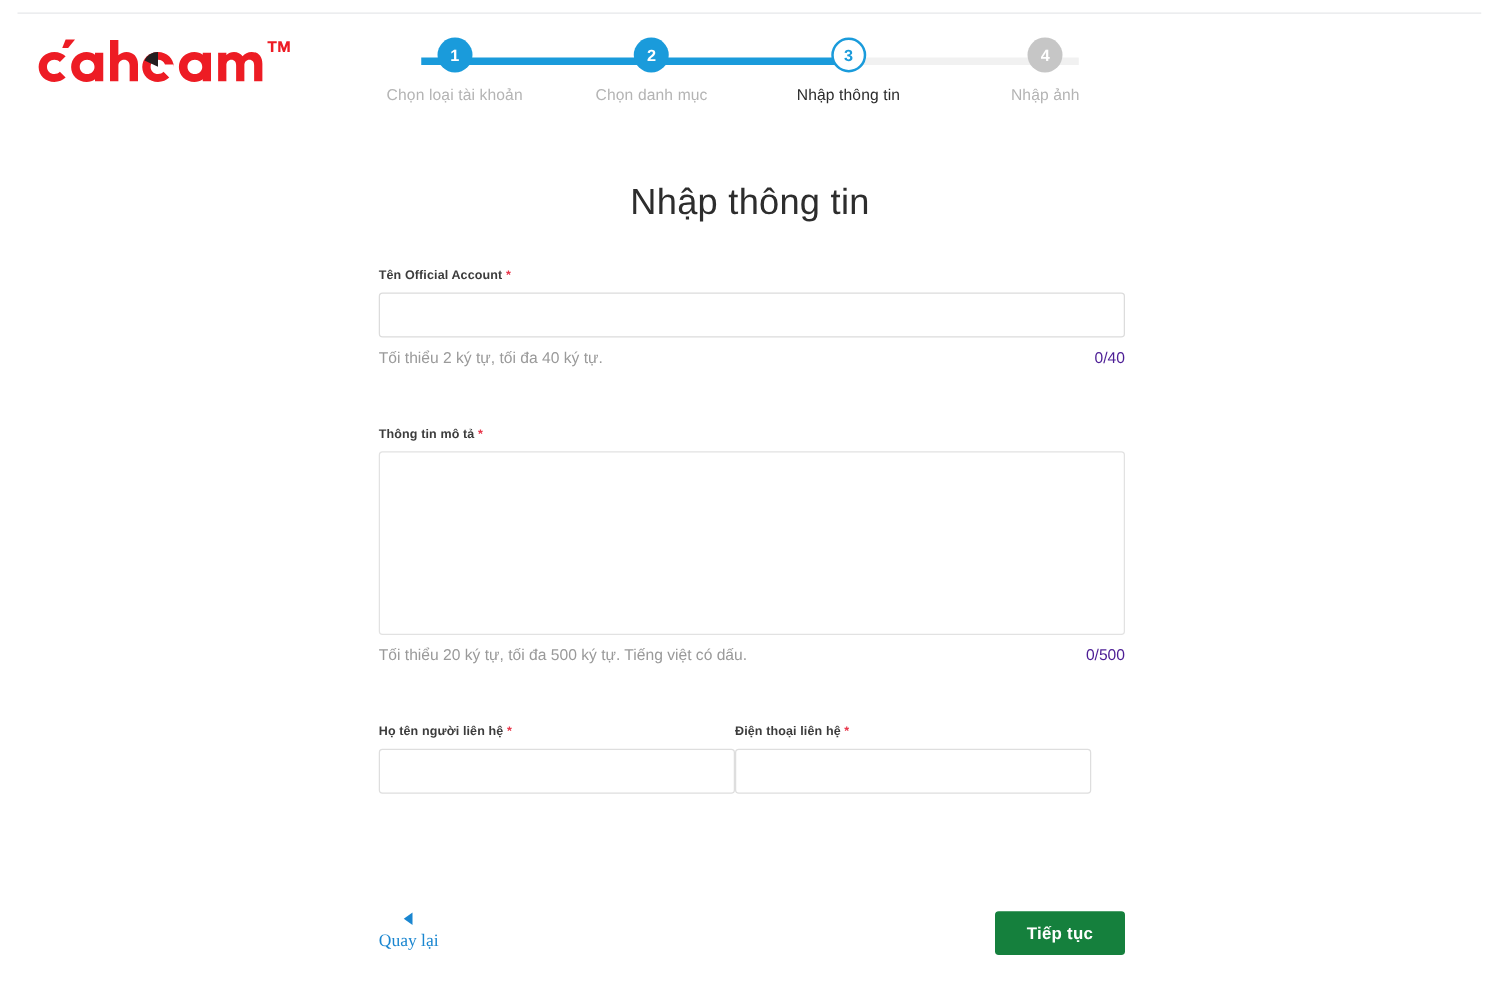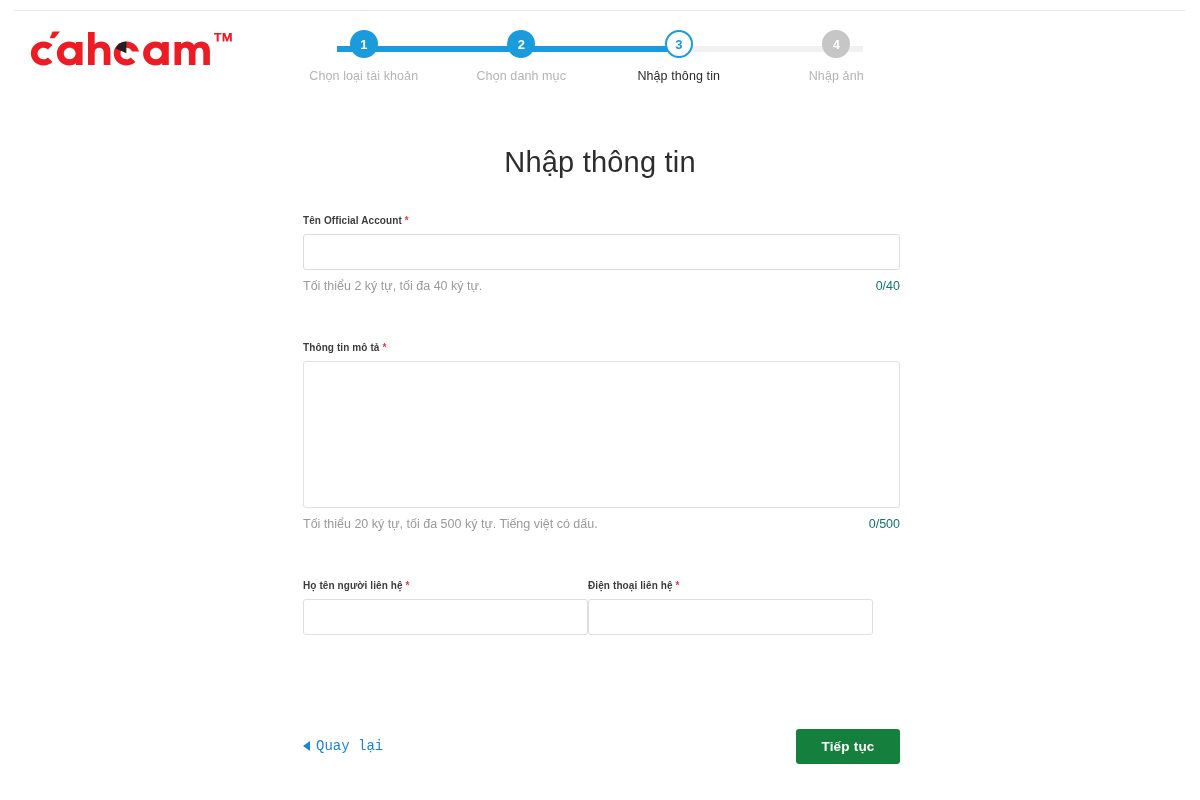--- a/index.html
+++ b/index.html
@@ -177,21 +177,21 @@
     outline: none;
   }
   .hint-row {
     display: flex;
     justify-content: space-between;
     align-items: center;
     margin-top: 9px;
     font-size: 12.5px;
     color: #9a9a9a;
   }
-  .hint-counter { color: #0f766e; }
+  .hint-counter { color: #4c1d95; }
 
   .gap-1 { height: 49px; }
   .gap-2 { height: 49px; }
 
   .two-col {
     display: flex;
   }
   .two-col .col { width: 285px; flex: 0 0 285px; }
   .two-col .text-input { border-color: #dedede; }
 
@@ -210,21 +210,22 @@
     display: inline-flex;
     align-items: center;
     gap: 6px;
     font-size: 14px;
     color: #1a86d0;
     text-decoration: none;
     cursor: pointer;
     background: none;
     border: none;
     padding: 0;
-    font-family: Liberation Mono, monospace;
+    font-family: Liberation Serif, serif;
+    flex-direction: column;
   }
   .back-caret {
     display: inline-block;
     width: 0;
     height: 0;
     border-top: 5px solid transparent;
     border-bottom: 5px solid transparent;
     border-right: 7px solid #1a86d0;
   }
   .next-btn {

